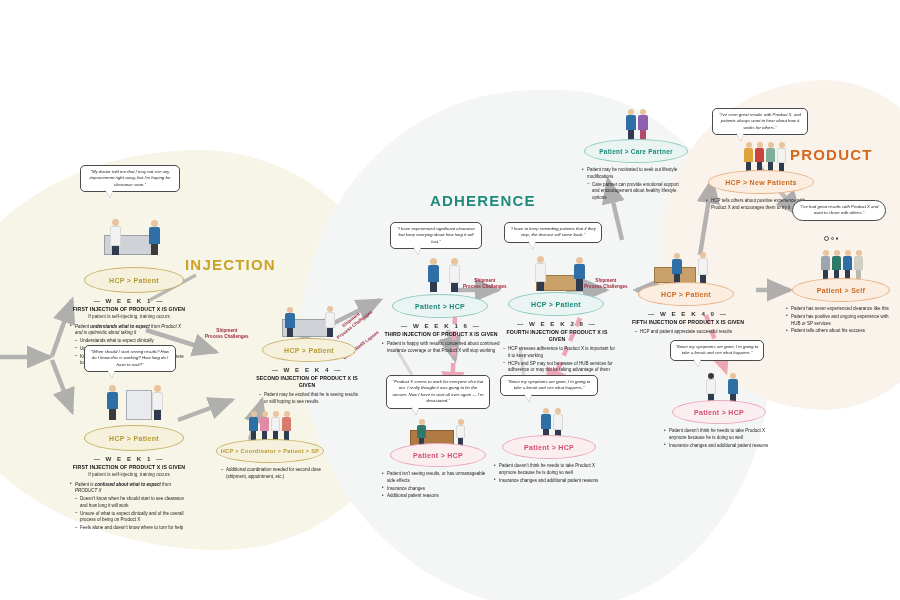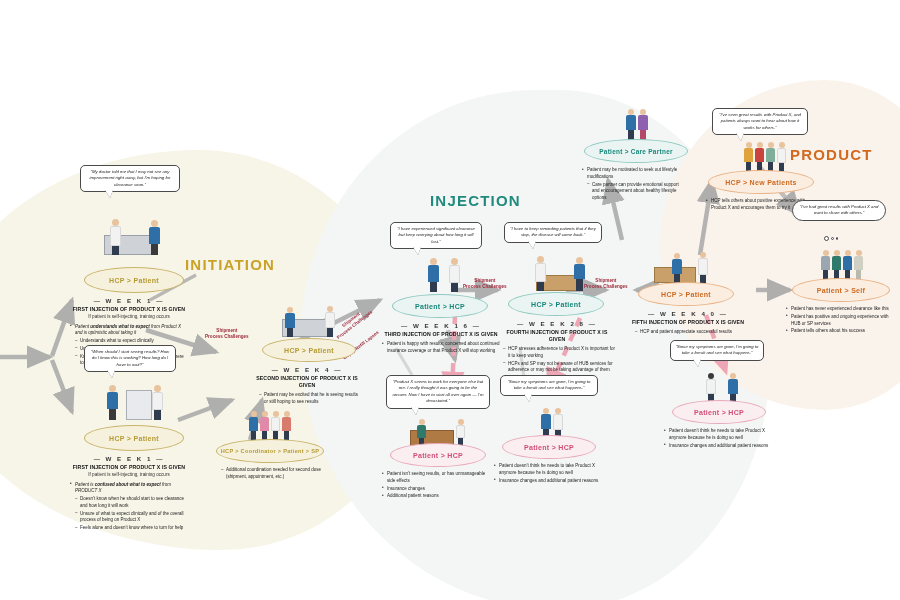--- a/index.html
+++ b/index.html
@@ -168,22 +168,22 @@
       <path d="M396,348 L412,375" stroke="#cfcfcf"></path>
       <path d="M520,348 L524,378" stroke="#cfcfcf"></path>
     </g>
     <g stroke="#eda6b6" stroke-width="4.5" fill="none" stroke-dasharray="9 7" marker-end="url(#ah-pink)">
       <path d="M455,315 L452,395"></path>
       <path d="M580,318 L548,392"></path>
       <path d="M706,315 L726,372"></path>
     </g>
   </svg>
 
-  <div class="phase-title phase-init">INITIATION</div>
-  <div class="phase-title phase-adh">INJECTION</div>
+  <div class="phase-title phase-init">INJECTION</div>
+  <div class="phase-title phase-adh">ADHERENCE</div>
   <div class="phase-title phase-adv">PRODUCT</div>
 
   <div class="proc-label" style="left:205px; top:328px;">
     <div>Shipment</div>
     <div>Process Challenges</div>
   </div>
   <div class="proc-label rot" style="left:336px; top:330px; transform:rotate(-38deg);">
     <div>Shipment</div>
     <div>Process Challenges</div>
   </div>

